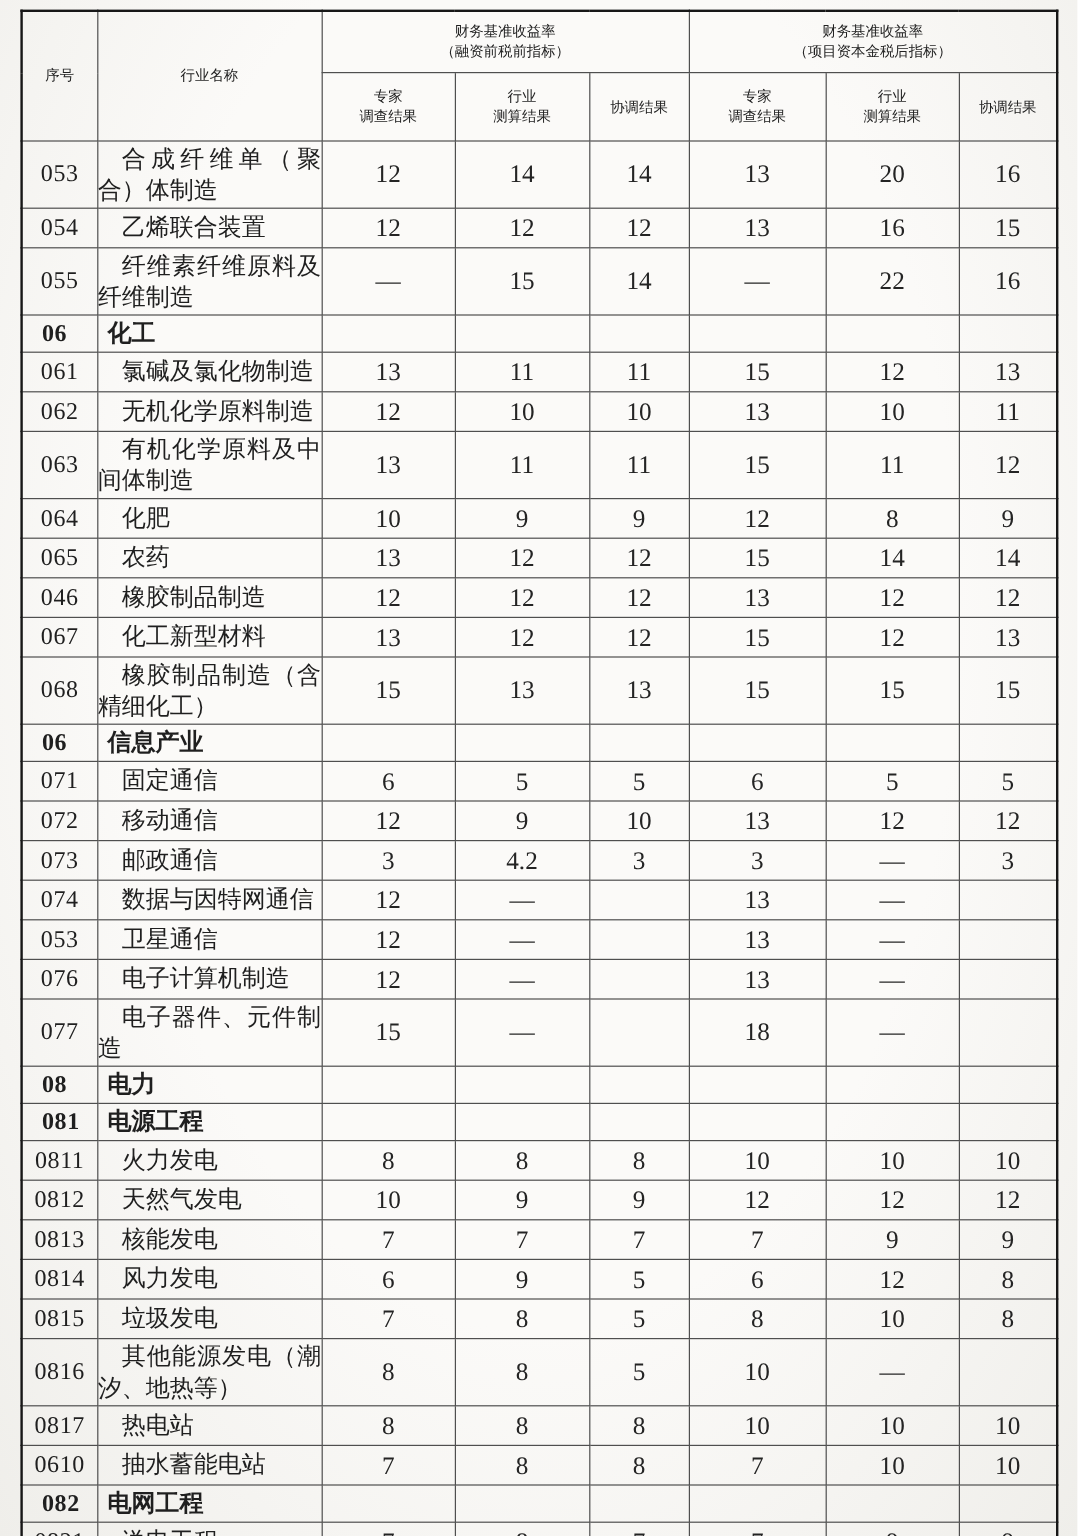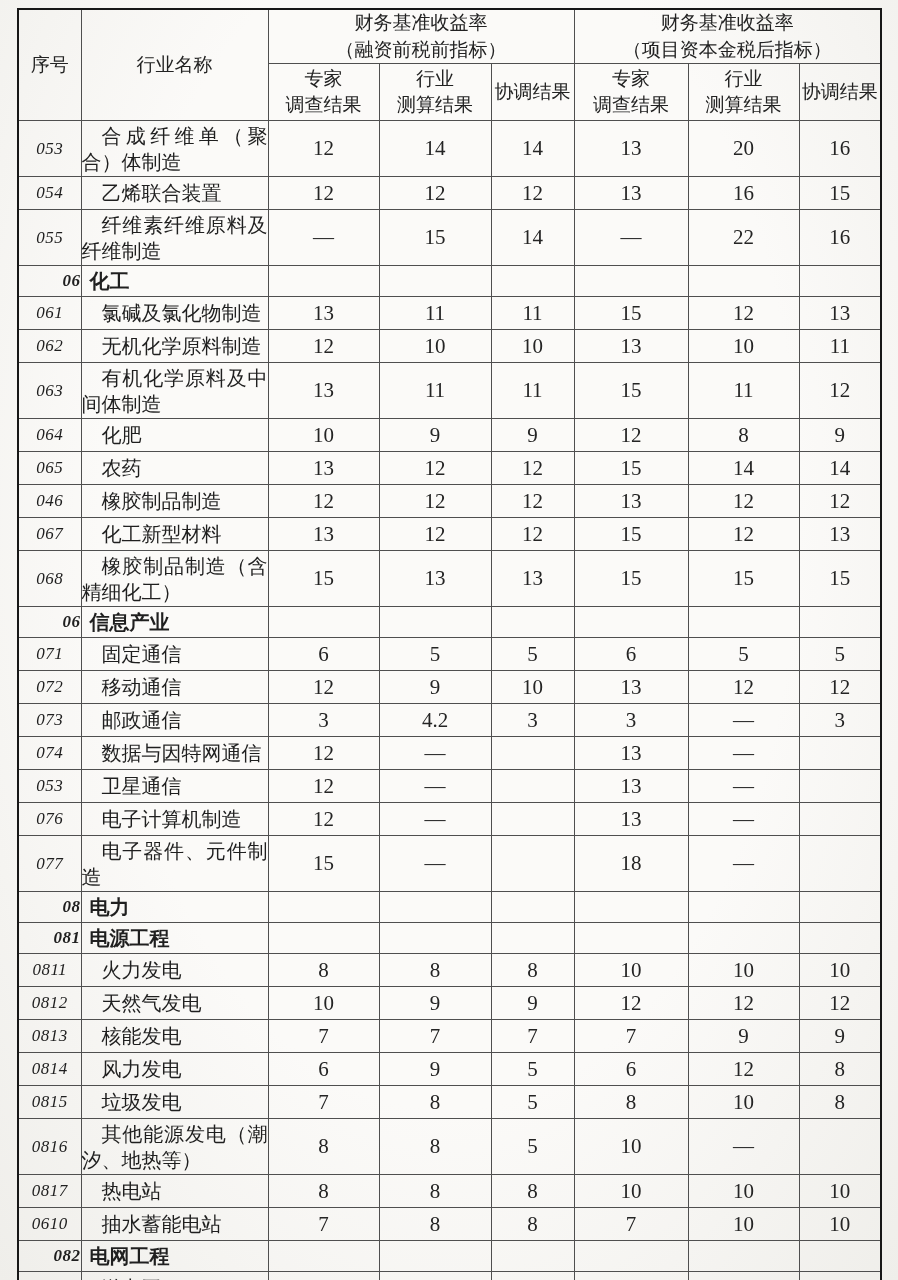--- a/index.html
+++ b/index.html
@@ -34,40 +34,39 @@
     padding: 0;
     font-weight: normal;
     vertical-align: middle;
   }
   table.rate-table {
     border: 2px solid #171717;
   }
   
   thead th {
     text-align: center;
-    font-size: 19px;
+    font-size: 12px;
     line-height: 1.4;
     white-space: pre-line;
     color: #222;
   }
   tr.head-groups th { height: 50px; }
   tr.head-subs th { height: 56px; }
   
   tr.norm td { height: 32px; }
   tr.sect td { height: 30px; }
   tr.tall td { height: 55px; }
   td.code {
     text-align: center;
-    font-size: 17px;
+    font-size: 20px;
     letter-spacing: 0.5px;
-    font-style: italic;
   }
   tr.sect td.code {
-    text-align: right;
-    padding-left: 4px;
+    text-align: left;
+    padding-left: 16px;
     font-weight: bold;
   }
   td.name {
     font-size: 20px;
     text-indent: 1em;
     padding: 2px 8px 2px 7px;
     line-height: 1.3;
     white-space: nowrap;
     overflow: hidden;
     margin-top: 25px;

